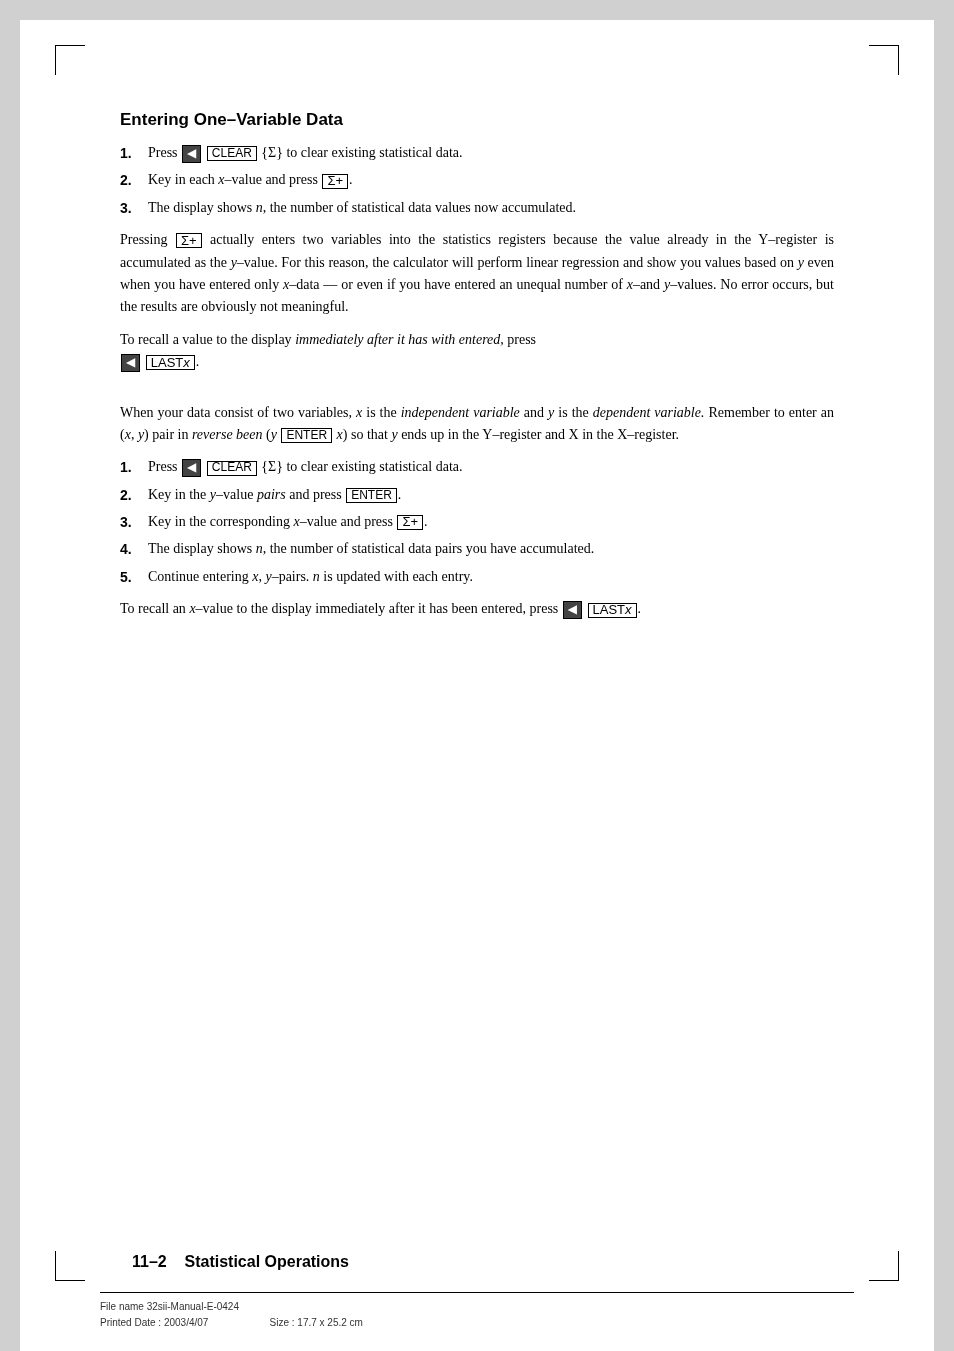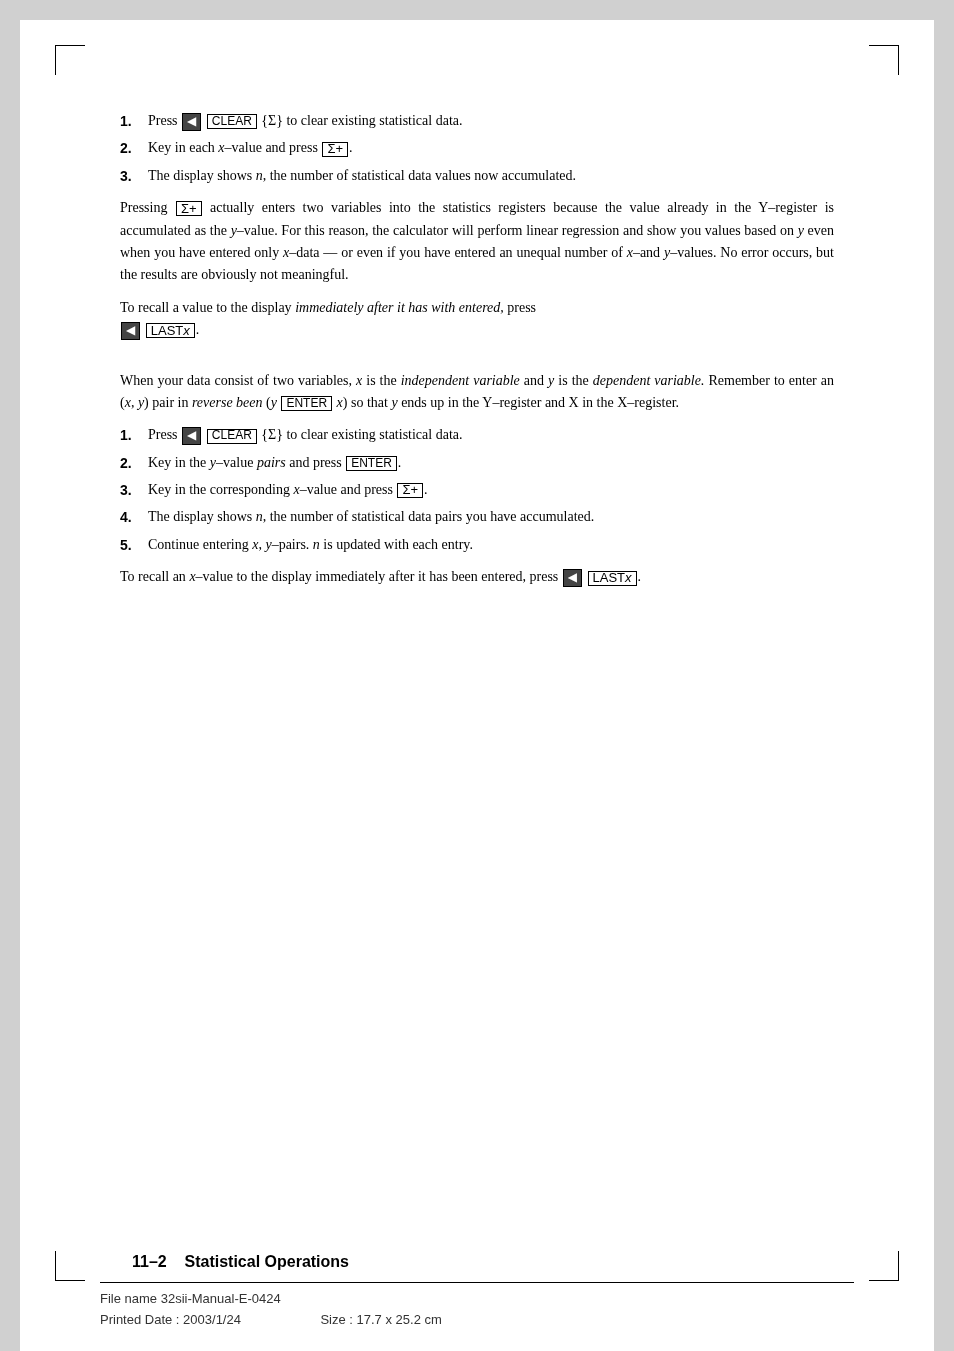--- a/index.html
+++ b/index.html
@@ -133,21 +133,21 @@
       right: 80px;
     }
 
     .footer-divider {
       border: none;
       border-top: 1px solid #000;
       margin-bottom: 6px;
     }
 
     .footer-text {
-      font-size: 13px;
+      font-size: 10px;
       font-family: 'Arial', sans-serif;
       color: #333;
       line-height: 1.6;
     }
 
     
     .section-number-heading {
       position: absolute;
       bottom: 100px;
       left: 112px;
@@ -168,20 +168,21 @@
 <body>
 
 <div class="page">
   <div class="corner-mark corner-tl"></div>
   <div class="corner-mark corner-tr"></div>
   <div class="corner-mark corner-bl"></div>
   <div class="corner-mark corner-br"></div>
 
   <div class="content">
 
+    <h2>Entering One–Variable Data</h2>
 
     <ol>
       <li>
         <span class="num">1.</span>
         <span class="li-text">
           Press <span class="key-btn-dark">◀</span>
           <span class="key-btn">CLEAR</span>
           {Σ} to clear existing statistical data.
         </span>
       </li>
@@ -267,19 +268,19 @@
 
   <div class="section-number-heading">
     <span>11–2</span>&nbsp;&nbsp;&nbsp;
     <span>Statistical Operations</span>
   </div>
 
   <div class="footer">
     <hr class="footer-divider">
     <div class="footer-text">
       <span>File name 32sii-Manual-E-0424</span><br>
-      <span>Printed Date : 2003/1/24</span>
+      <span>Printed Date : 2003/4/07</span>
       &nbsp;&nbsp;&nbsp;&nbsp;&nbsp;&nbsp;&nbsp;&nbsp;&nbsp;&nbsp;&nbsp;&nbsp;&nbsp;&nbsp;&nbsp;&nbsp;&nbsp;&nbsp;&nbsp;&nbsp;
       <span>Size : 17.7 x 25.2 cm</span>
     </div>
   </div>
 
 </div>
 
 </body></html>

